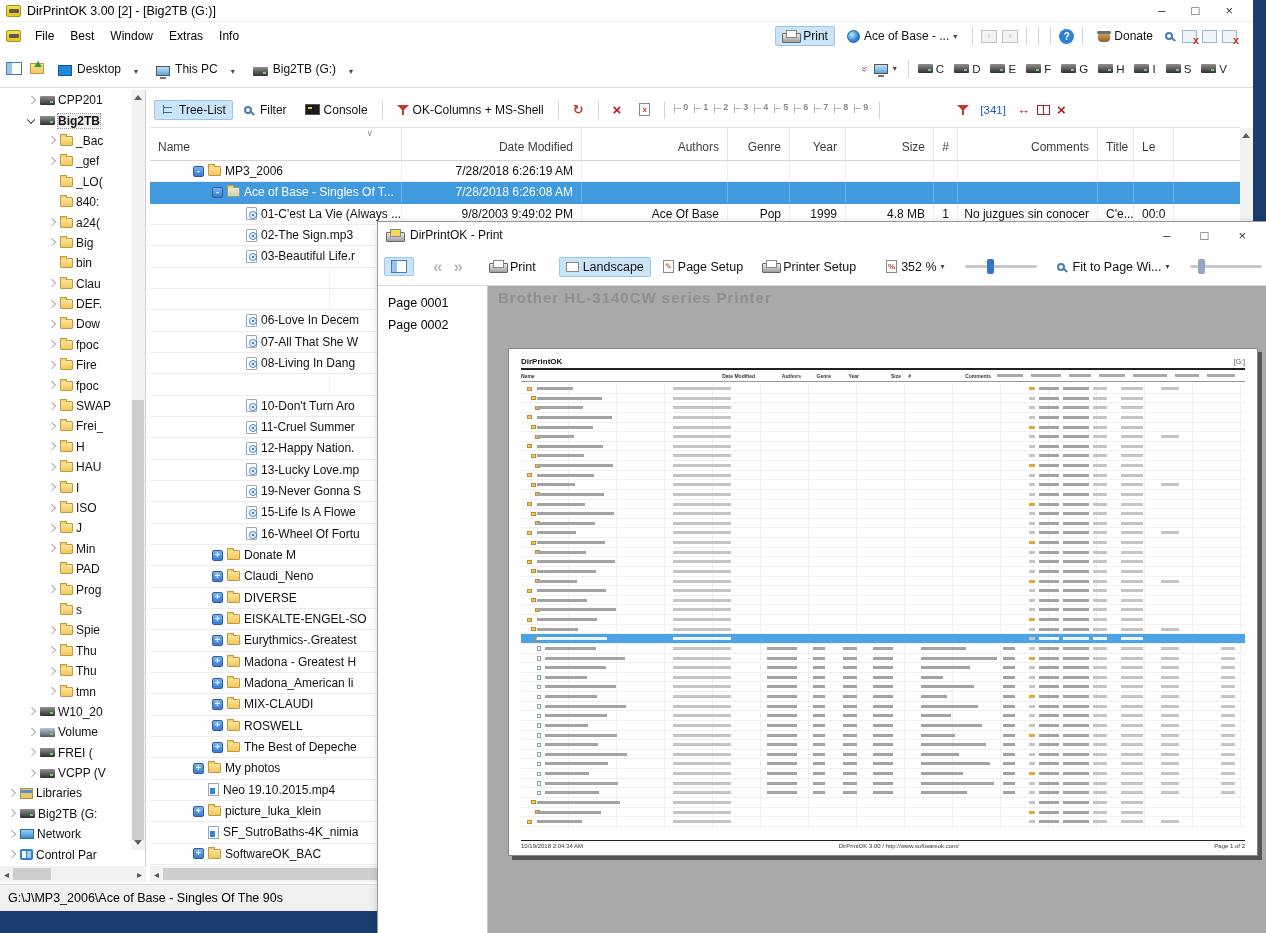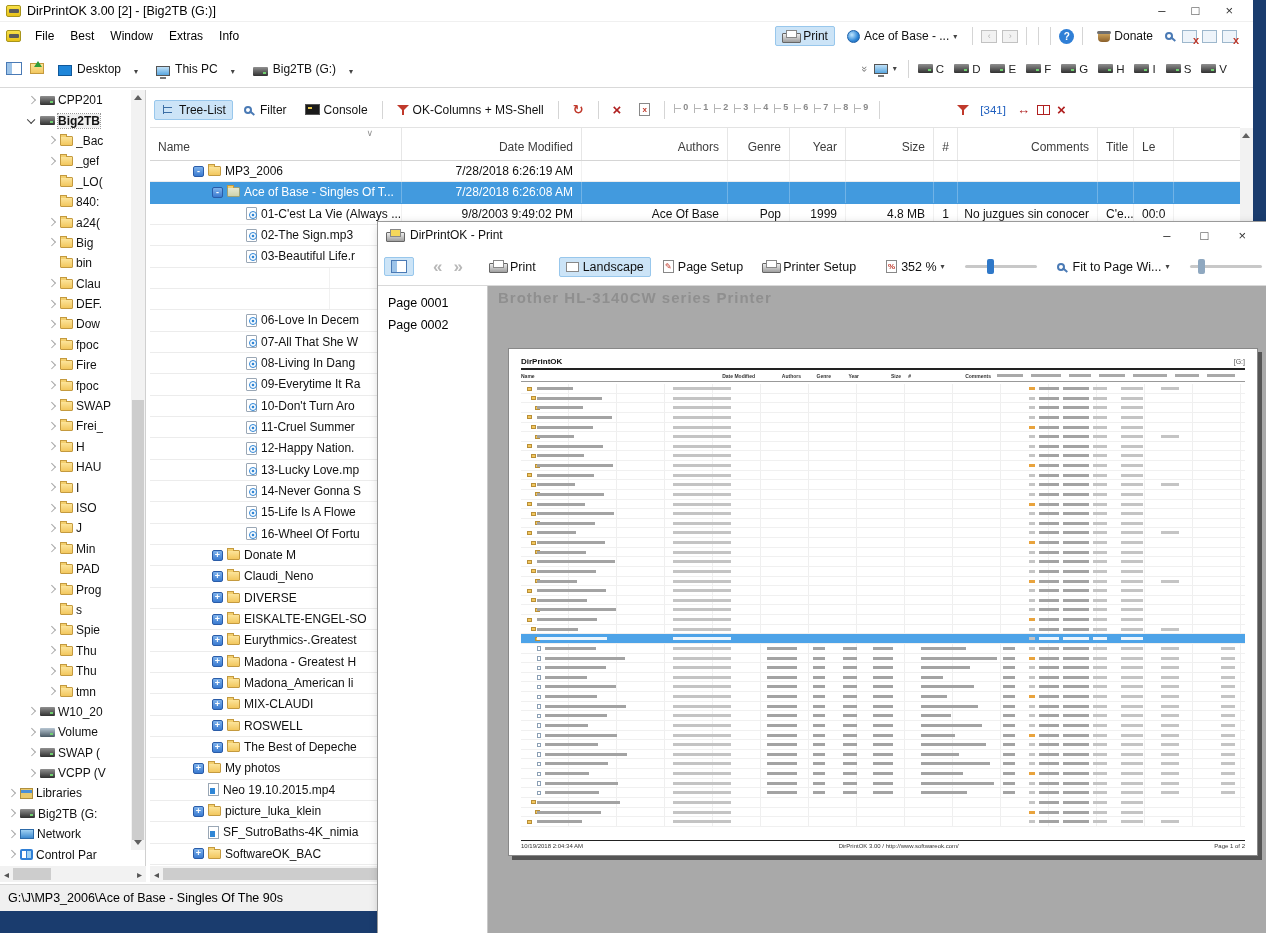--- a/index.html
+++ b/index.html
@@ -437,21 +437,21 @@
           <span class="t-label">W10_20</span>
         </div>
         <div class="t-item" style="padding-left: 26px;">
           <span class="chev chev-r"></span>
           <span class="ic-drive alt"></span>
           <span class="t-label">Volume</span>
         </div>
         <div class="t-item" style="padding-left: 26px;">
           <span class="chev chev-r"></span>
           <span class="ic-drive"></span>
-          <span class="t-label">SWAP (</span>
+          <span class="t-label">FREI (</span>
         </div>
         <div class="t-item" style="padding-left: 26px;">
           <span class="chev chev-r"></span>
           <span class="ic-drive"></span>
           <span class="t-label">VCPP (V</span>
         </div>
         <div class="t-item" style="padding-left: 6px;">
           <span class="chev chev-r"></span>
           <span class="ic-lib"></span>
           <span class="t-label">Libraries</span>
@@ -733,25 +733,20 @@
         <div class="cell r" style="width: 146px;"></div>
         <div class="cell r" style="width: 62px;"></div>
         <div class="cell r" style="width: 56px;"></div>
         <div class="cell r" style="width: 88px;"></div>
         <div class="cell r" style="width: 24px;"></div>
         <div class="cell r" style="width: 140px;"></div>
         <div class="cell" style="width: 36px;"></div>
         <div class="cell" style="width: 40px;"></div>
       </div>
       <div class="row">
-        <div class="cell name" style="width: 252px; padding-left: 81px;">
-          <span class="chev-none"></span>
-          <span class="ic-mp3"></span>
-          <span>09-Everytime It Ra</span>
-        </div>
         <div class="cell r" style="width: 180px;"></div>
         <div class="cell r" style="width: 146px;"></div>
         <div class="cell r" style="width: 62px;"></div>
         <div class="cell r" style="width: 56px;"></div>
         <div class="cell r" style="width: 88px;"></div>
         <div class="cell r" style="width: 24px;"></div>
         <div class="cell r" style="width: 140px;"></div>
         <div class="cell" style="width: 36px;"></div>
         <div class="cell" style="width: 40px;"></div>
       </div>
@@ -816,21 +811,21 @@
         <div class="cell r" style="width: 88px;"></div>
         <div class="cell r" style="width: 24px;"></div>
         <div class="cell r" style="width: 140px;"></div>
         <div class="cell" style="width: 36px;"></div>
         <div class="cell" style="width: 40px;"></div>
       </div>
       <div class="row">
         <div class="cell name" style="width: 252px; padding-left: 81px;">
           <span class="chev-none"></span>
           <span class="ic-mp3"></span>
-          <span>14-Never Gonna S</span>
+          <span>19-Never Gonna S</span>
         </div>
         <div class="cell r" style="width: 180px;"></div>
         <div class="cell r" style="width: 146px;"></div>
         <div class="cell r" style="width: 62px;"></div>
         <div class="cell r" style="width: 56px;"></div>
         <div class="cell r" style="width: 88px;"></div>
         <div class="cell r" style="width: 24px;"></div>
         <div class="cell r" style="width: 140px;"></div>
         <div class="cell" style="width: 36px;"></div>
         <div class="cell" style="width: 40px;"></div>

